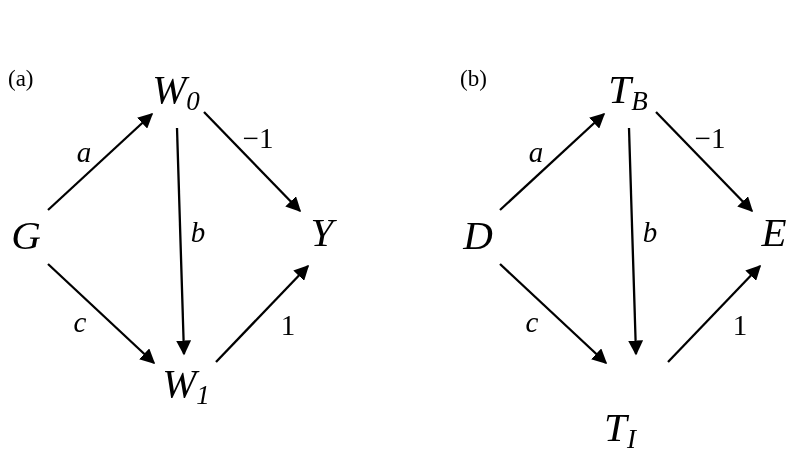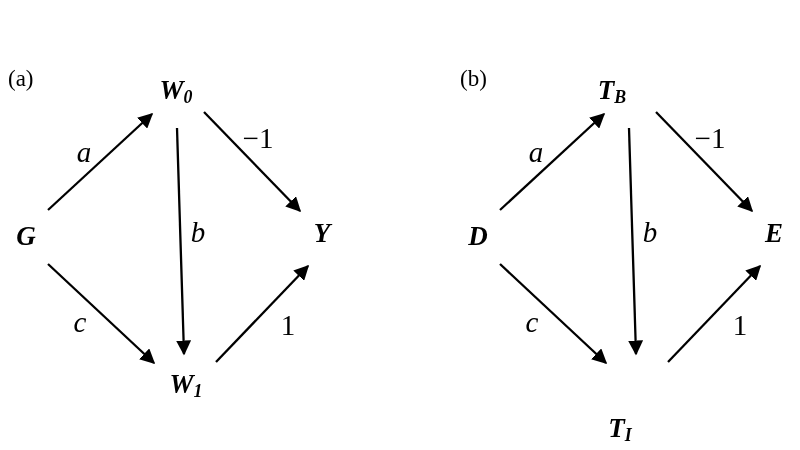--- a/index.html
+++ b/index.html
@@ -27,24 +27,23 @@
   .tag {
     position: absolute;
     font-size: 23px;
     font-style: normal;
     white-space: nowrap;
   }
   .node {
     position: absolute;
     transform: translate(-50%, -50%);
     font-style: italic;
-    font-size: 27px;
+    font-size: 41px;
     white-space: nowrap;
     line-height: 1;
-    font-weight: bold;
   }
   .node sub {
     font-size: 0.66em;
     font-style: italic;
     vertical-align: -0.25em;
     letter-spacing: 0;
   }
   .elabel {
     position: absolute;
     transform: translate(-50%, -50%);
@@ -91,21 +90,21 @@
   <span class="node" style="left:186px; top:386px;text-align:right;"><span>W</span><sub>1</sub></span>
 
   <span class="elabel" style="left:84px; top:152px;">a</span>
   <span class="elabel num" style="left:258px; top:138px;">−1</span>
   <span class="elabel" style="left:198px; top:232px;">b</span>
   <span class="elabel" style="left:80px; top:322px;">c</span>
   <span class="elabel num" style="left:288px; top:325px;">1</span>
 
   <div class="tag" style="left:460px; top:66px;">(b)</div>
 
-  <span class="node" style="left:612px; top:92px;"><span>T</span><sub>B</sub></span>
+  <span class="node" style="left:628px; top:92px;"><span>T</span><sub>B</sub></span>
 
   <span class="node" style="left:478px; top:238px;"><span>D</span><sub></sub></span>
 
   <span class="node" style="left:774px; top:235px;"><span>E</span><sub></sub></span>
 
   <span class="node" style="left:620px; top:386px;margin-top:44px;"><span>T</span><sub>I</sub></span>
 
   <span class="elabel" style="left:536px; top:152px;">a</span>
   <span class="elabel num" style="left:710px; top:138px;">−1</span>
   <span class="elabel" style="left:650px; top:232px;">b</span>

